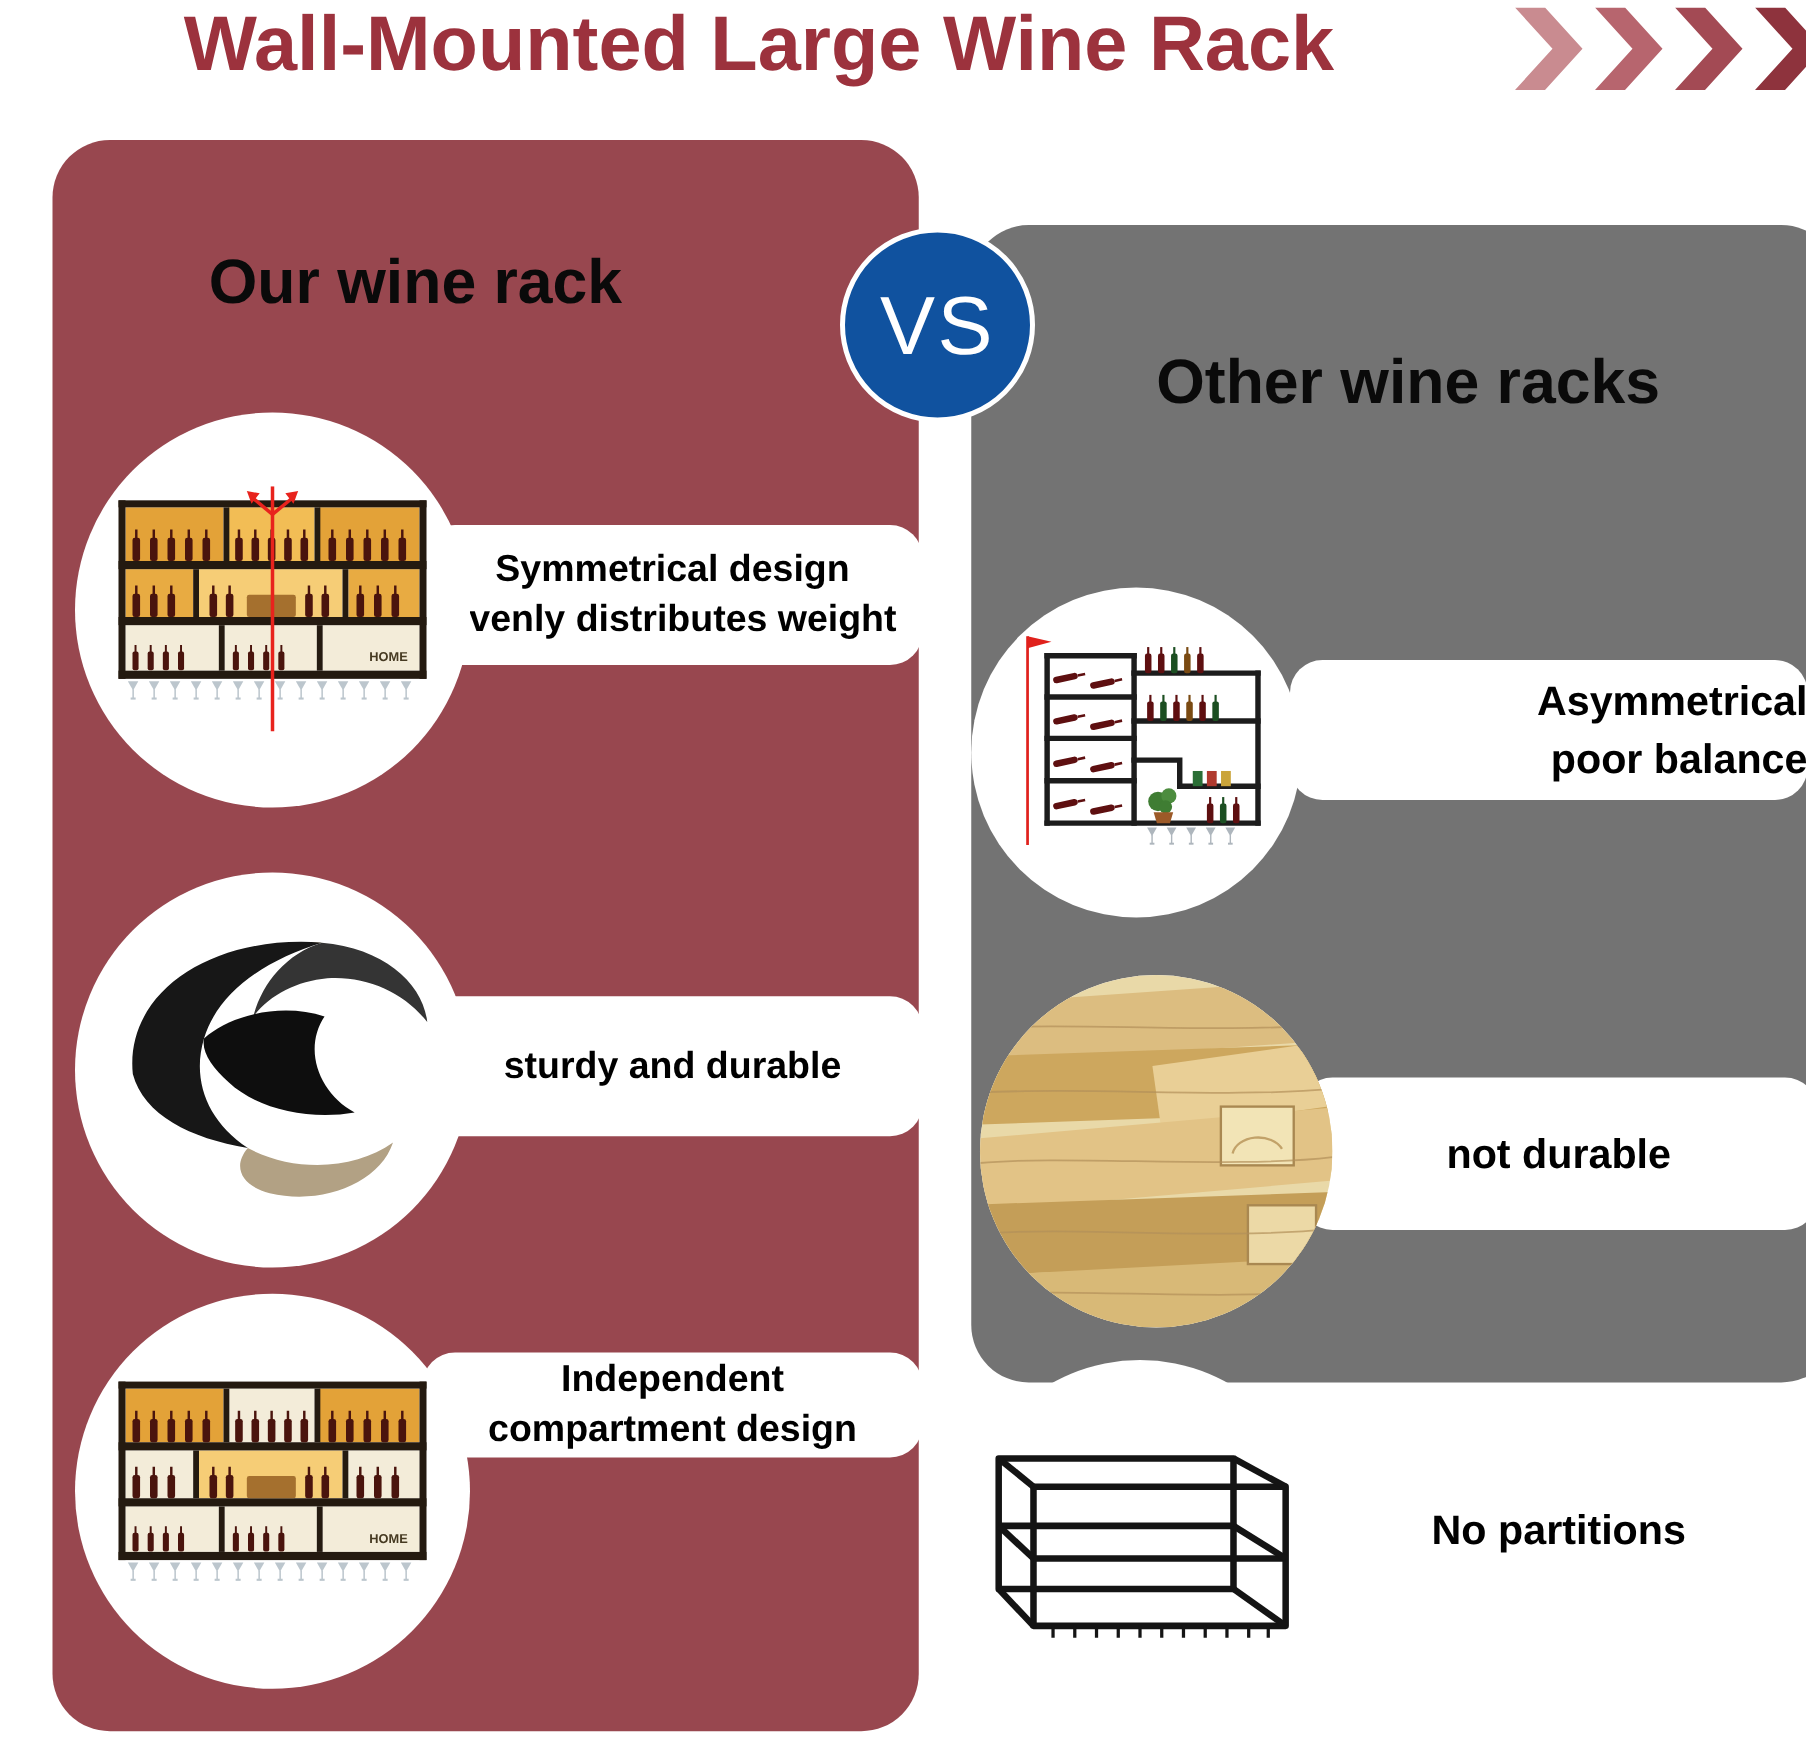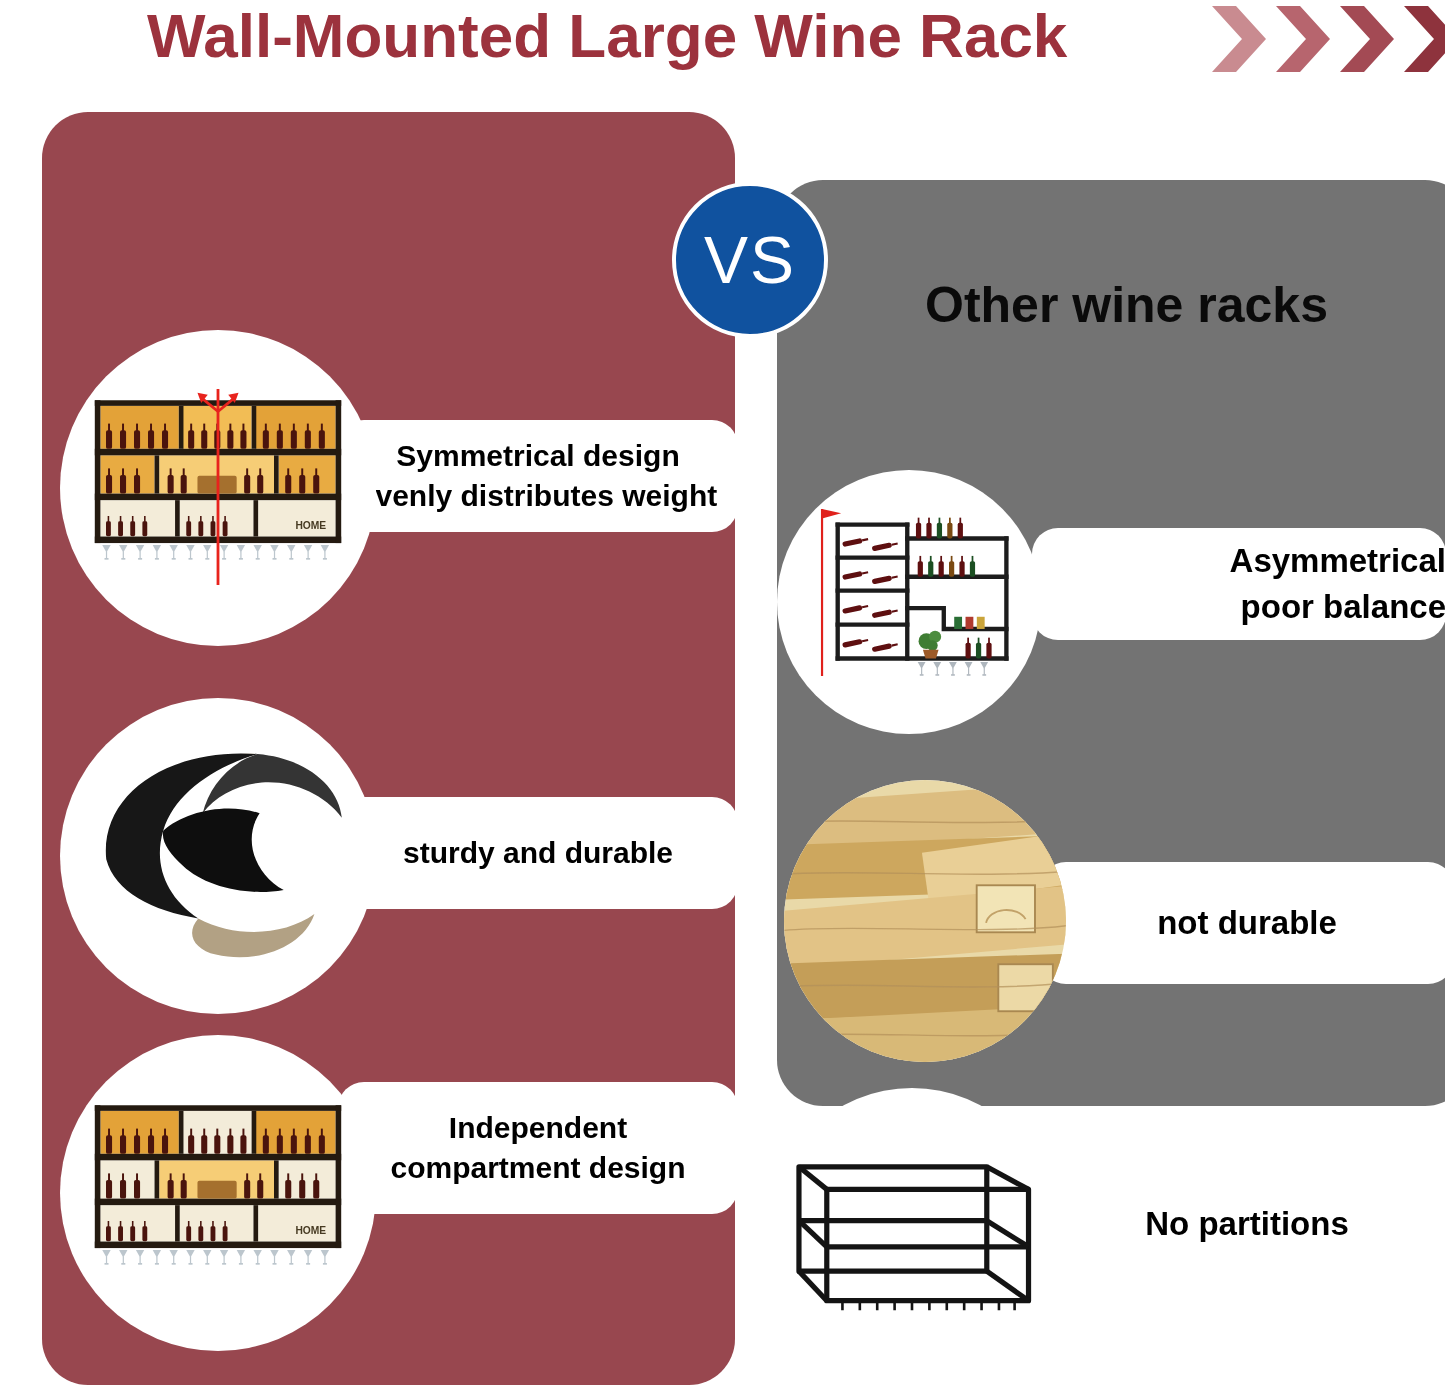--- a/index.html
+++ b/index.html
@@ -35,21 +35,21 @@
             display:flex; align-items:center; justify-content:center;text-decoration:underline; }
   .circle svg { display:block; }
   .circle svg.fill { width:100%; height:100%; }
 
   
   .l-c1 { left:18px;  top:218px; width:316px; height:316px; }
   .l-b1 { left:296px; top:308px; width:400px; height:112px; }
   .l-c2 { left:18px;  top:586px; width:316px; height:316px; }
   .l-b2 { left:296px; top:685px; width:400px; height:112px; }
   .l-c3 { left:18px;  top:923px; width:316px; height:316px; }
-  .l-b3 { left:296px; top:970px; width:400px; height:132px; }
+  .l-b3 { left:296px; top:970px; width:400px; height:84px; }
 
   
   .r-c1 { left:0px;   top:290px; width:264px; height:264px; }
   .r-b1 { left:255px; top:348px; width:414px; height:112px;align-items:flex-end; }
   .r-c2 { left:7px;   top:600px; width:282px; height:282px; }
   .r-b2 { left:263px; top:682px; width:414px; height:122px; }
   .r-c3 { left:-9px;  top:908px; width:288px; height:288px; }
   .r-b3 { left:263px; top:1000px; width:414px; height:88px; }
 </style>
 </head>
@@ -60,20 +60,21 @@
   <h1 class="title">Wall-Mounted Large Wine Rack</h1>
 
   <svg class="chevrons" width="262" height="66" viewBox="0 0 262 66">
     <path d="M2 0 h24 l30 33 -30 33 H2 l30 -33 Z" fill="#c98b90"></path>
     <path transform="translate(64 0)" d="M2 0 h24 l30 33 -30 33 H2 l30 -33 Z" fill="#b7656e"></path>
     <path transform="translate(128 0)" d="M2 0 h24 l30 33 -30 33 H2 l30 -33 Z" fill="#a34a54"></path>
     <path transform="translate(192 0)" d="M2 0 h24 l30 33 -30 33 H2 l30 -33 Z" fill="#8e333d"></path>
   </svg>
 
   <section class="panel panel-left">
+    <h2 class="heading heading-left">Our wine rack</h2>
 
     <div class="label-box lb-left l-b1">
       <div>Symmetrical design</div>
       <div>evenly distributes weight</div>
     </div>
 
     <div class="circle l-c1">
       <svg width="280" height="198" viewBox="0 0 300 212">
         <defs>
           <g id="btlA" fill="#4a140d">

